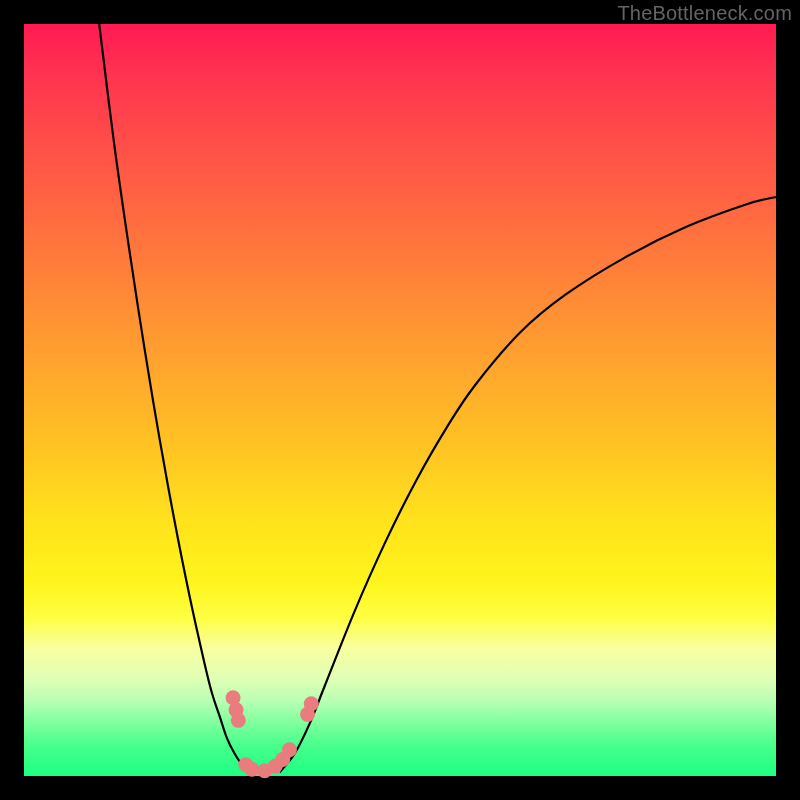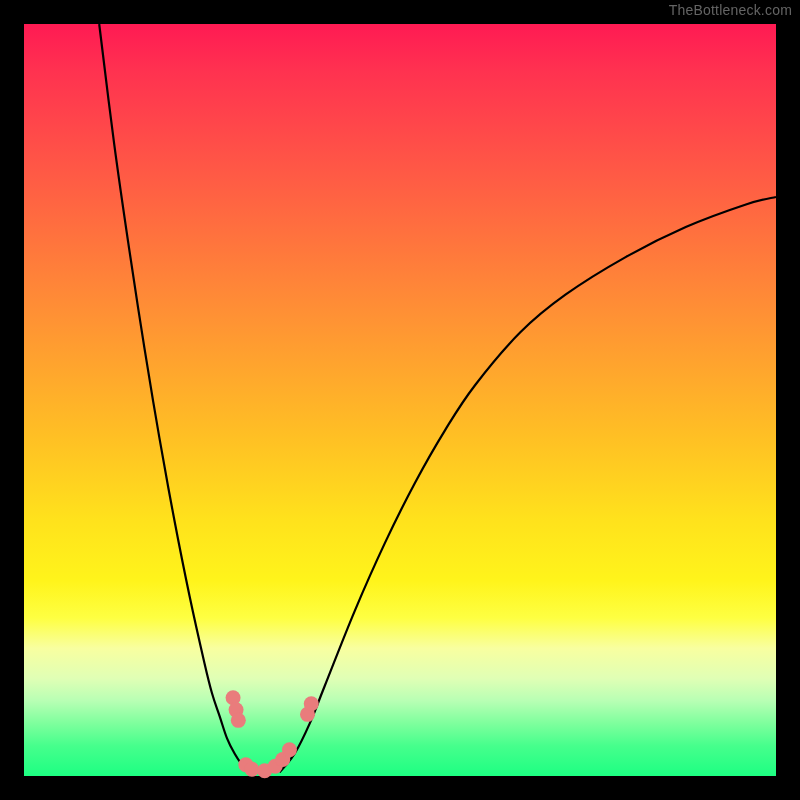--- a/index.html
+++ b/index.html
@@ -41,21 +41,21 @@
       #7eff9d 93%,
       #46ff8c 96%,
       #1dff82 100%
     );
   }
   .watermark {
     position: absolute;
     top: 2px;
     right: 8px;
     color: #646464;
-    font-size: 14px;
+    font-size: 20px;
     font-weight: 400;
     letter-spacing: 0.2px;
     user-select: none;
   }
   svg.curves {
     position: absolute;
     left: 24px;
     top: 24px;
     width: 752px;
     height: 752px;

